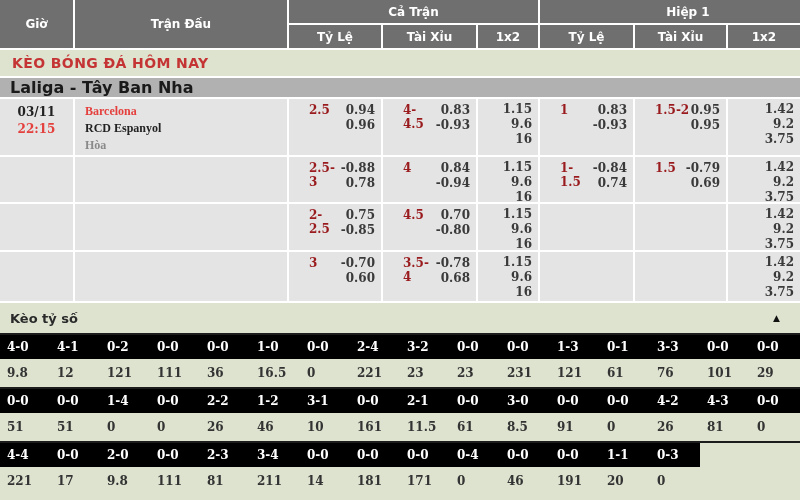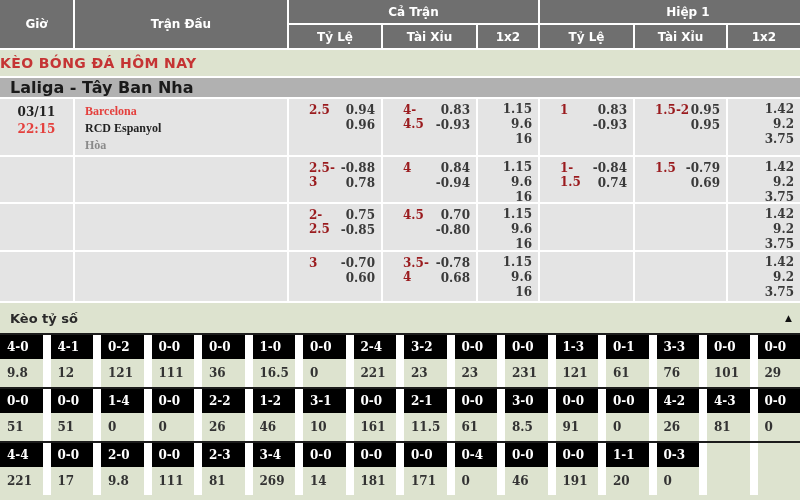--- a/index.html
+++ b/index.html
@@ -23,21 +23,21 @@
   .c2 { grid-column:2; grid-row:1/3; }
   .grp-full { grid-column:3/6; grid-row:1; }
   .grp-half { grid-column:6/9; grid-row:1;padding-left:36px; }
   .s3{grid-column:3;grid-row:2} .s4{grid-column:4;grid-row:2} .s5{grid-column:5;grid-row:2}
   .s6{grid-column:6;grid-row:2} .s7{grid-column:7;grid-row:2} .s8{grid-column:8;grid-row:2}
 
   
   .title-bar {
     height:26px; background:var(--section-green,#dde3cf); color:var(--title-red,#c53434);
     font-size:14px; font-weight:bold; display:flex; align-items:center;
-    letter-spacing:.4px; margin-bottom:2px;
+    padding-left:12px; letter-spacing:.4px; margin-bottom:2px;
   }
   .league-bar {
     height:19px; background:var(--league-gray,#b1b1b1); color:#1a1a1a;
     font-size:16px; font-weight:bold; display:flex; align-items:center;
     padding-left:10px; margin-bottom:2px;
   }
 
   
   .odds-table { display:flex; flex-direction:column; gap:2px; margin-bottom:2px; }
   .odds-row.r0{height:56px} .odds-row.r1{height:45px} .odds-row.r2{height:46px} .odds-row.r3{height:49px}
@@ -49,25 +49,25 @@
   .match-cell .home { color:var(--team-red,#e4403d); }
   .match-cell .away { color:#222; }
   .match-cell .draw { color:var(--draw-gray,#8a8a8a); }
   .hdp-cell { display:flex; justify-content:space-between; align-items:flex-start; padding:4px 6px 0 20px; }
   .hdp-label { color:var(--handicap-red,#9a1b1e); }
   .odds-stack { text-align:right; line-height:15px; }
   .x2-cell { text-align:right; padding:3px 6px 0 0; line-height:15px; }
 
   
   .score-section { background:var(--section-green,#dde3cf); flex:1; }
-  .score-bar { height:30px; display:flex; align-items:center; justify-content:space-between; padding:0 8px 0 10px; }
+  .score-bar { height:30px; display:flex; align-items:center; justify-content:space-between; padding:0 20px 0 10px; }
   .score-bar-title { font-size:13px; font-weight:bold; color:#2a2a2a; }
   .arrow { font-size:9px; color:#111; cursor:pointer; line-height:1; }
   .score-grid { display:flex; flex-direction:column; }
-  .score-row { display:grid; grid-template-columns:repeat(16,1fr); gap:8px; background:#fff;
+  .score-row { display:grid; grid-template-columns:repeat(16,1fr); gap:0; background:#fff;
                border-top:2px solid #1c1c1c; }
   .score-col { display:flex; flex-direction:column; }
   .sc { background:var(--score-black,#000); color:#fff; height:24px; display:flex; align-items:center;
         padding-left:7px; font-size:12px; font-weight:bold; font-family:"DejaVu Serif", serif; }
   .sc.empty { background:var(--section-green,#dde3cf); }
   .sv { background:var(--section-green,#dde3cf); color:#333; height:28px; display:flex; align-items:center;
         padding-left:7px; font-size:12px; font-weight:bold; font-family:"DejaVu Serif", serif; }
 </style>
 </head>
 <body>
@@ -411,21 +411,21 @@
           <div class="score-col">
             <div class="sc">0-0</div>
             <div class="sv">111</div>
           </div>
           <div class="score-col">
             <div class="sc">2-3</div>
             <div class="sv">81</div>
           </div>
           <div class="score-col">
             <div class="sc">3-4</div>
-            <div class="sv">269</div>
+            <div class="sv">211</div>
           </div>
           <div class="score-col">
             <div class="sc">0-0</div>
             <div class="sv">14</div>
           </div>
           <div class="score-col">
             <div class="sc">0-0</div>
             <div class="sv">181</div>
           </div>
           <div class="score-col">

